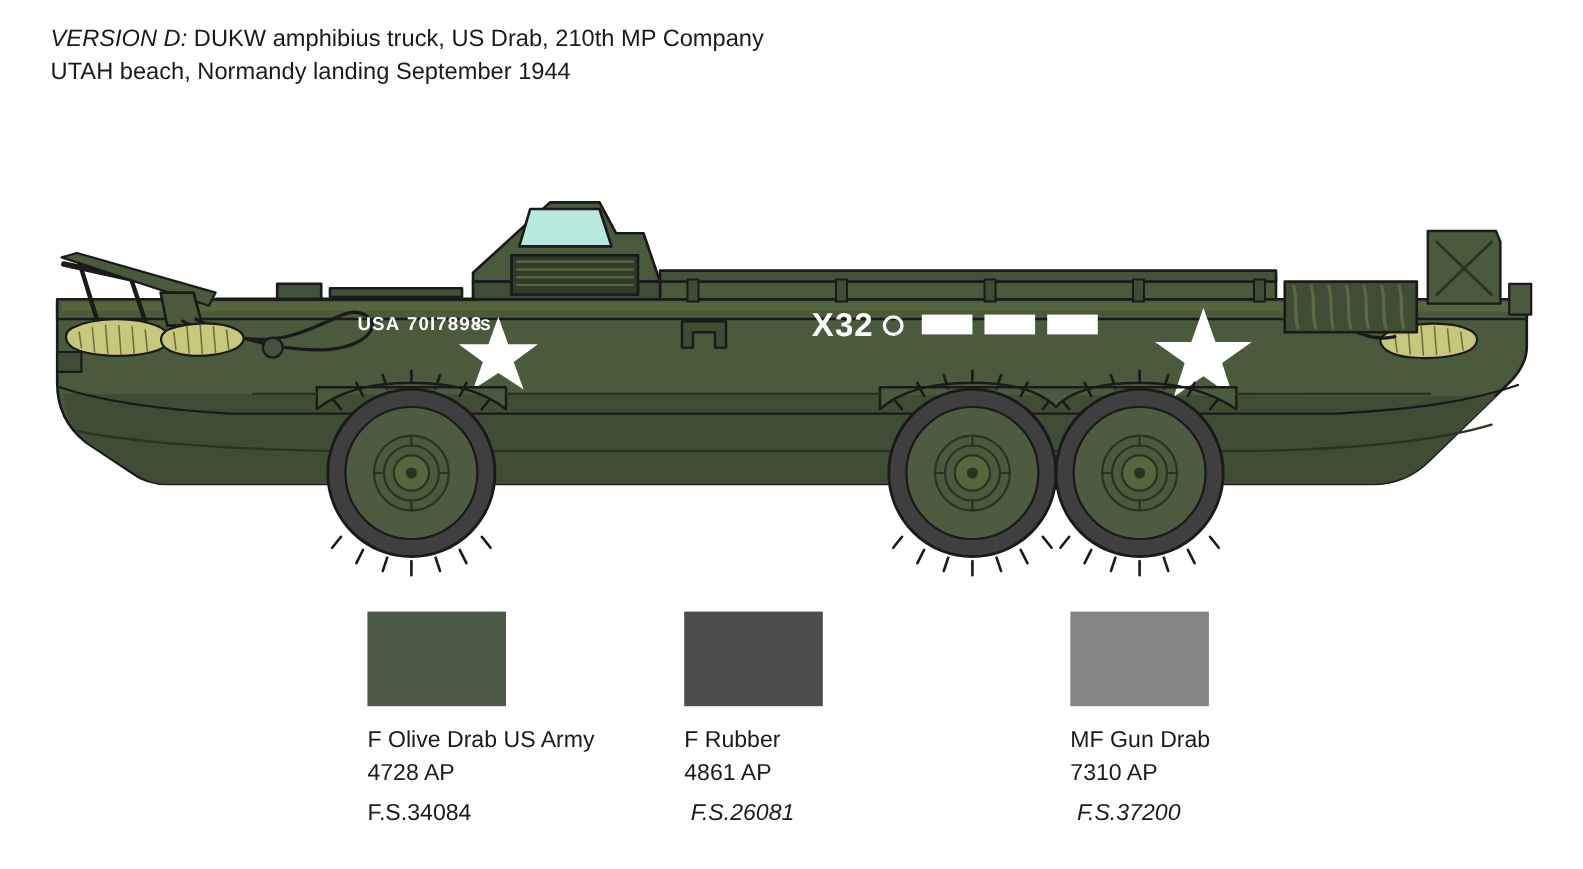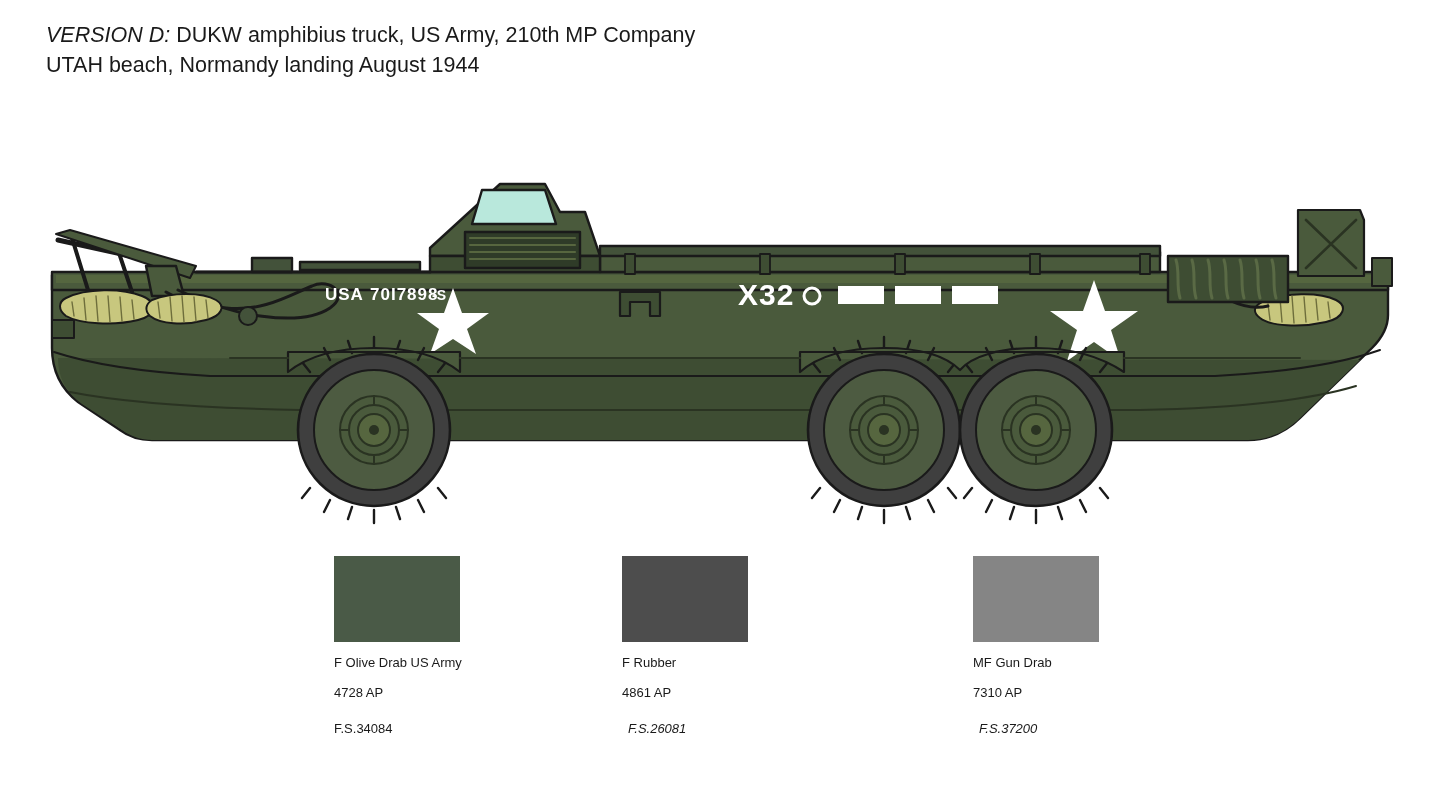--- a/index.html
+++ b/index.html
@@ -51,41 +51,41 @@
   .swatch-col {
     position: absolute;
     top: 0;
   }
   .swatch {
     width: 126px;
     height: 86px;
     display: block;
   }
   .swatch-lines {
-    margin-top: 6px;
-    font-size: 13px;
+    margin-top: 16px;
+    font-size: 21px;
     line-height: 30px;
     color: #1a1a1a;
     white-space: nowrap;
   }
   .swatch-lines .fs {
     display: block;
     margin-top: 6px;
   }
   .ind-1 { padding-left: 0px; }
   .ind-2 { padding-left: 6px; font-style: italic; }
 </style>
 </head>
 <body>
 
 <div id="heading">
   <div>
-    <span class="ver">VERSION D:</span><span> DUKW amphibius truck, US Army, 210th MP Company</span>
-  </div>
-  <div>UTAH beach, Normandy landing August 1944</div>
+    <span class="ver">VERSION D:</span><span> DUKW amphibius truck, US Drab, 210th MP Company</span>
+  </div>
+  <div>UTAH beach, Normandy landing September 1944</div>
 </div>
 
 <div id="artwork">
   <svg width="1439" height="420" viewBox="0 0 1439 420" xmlns="http://www.w3.org/2000/svg">
     <g stroke="#1a1a1a" stroke-width="2.4" stroke-linejoin="round" stroke-linecap="round">
 
       <path fill="#4a5a3c" d="M52,155 L52,228 C52,250 60,268 78,282 L120,310
            C128,316 140,320 152,320 L1248,320
            C1268,320 1286,312 1300,298 L1372,228
            C1382,218 1388,206 1388,195 L1388,155 Z"></path>

